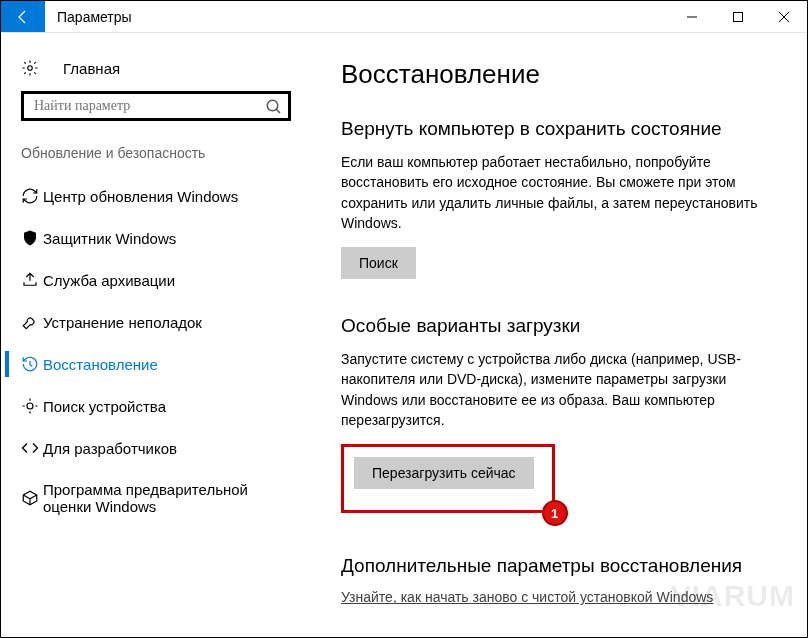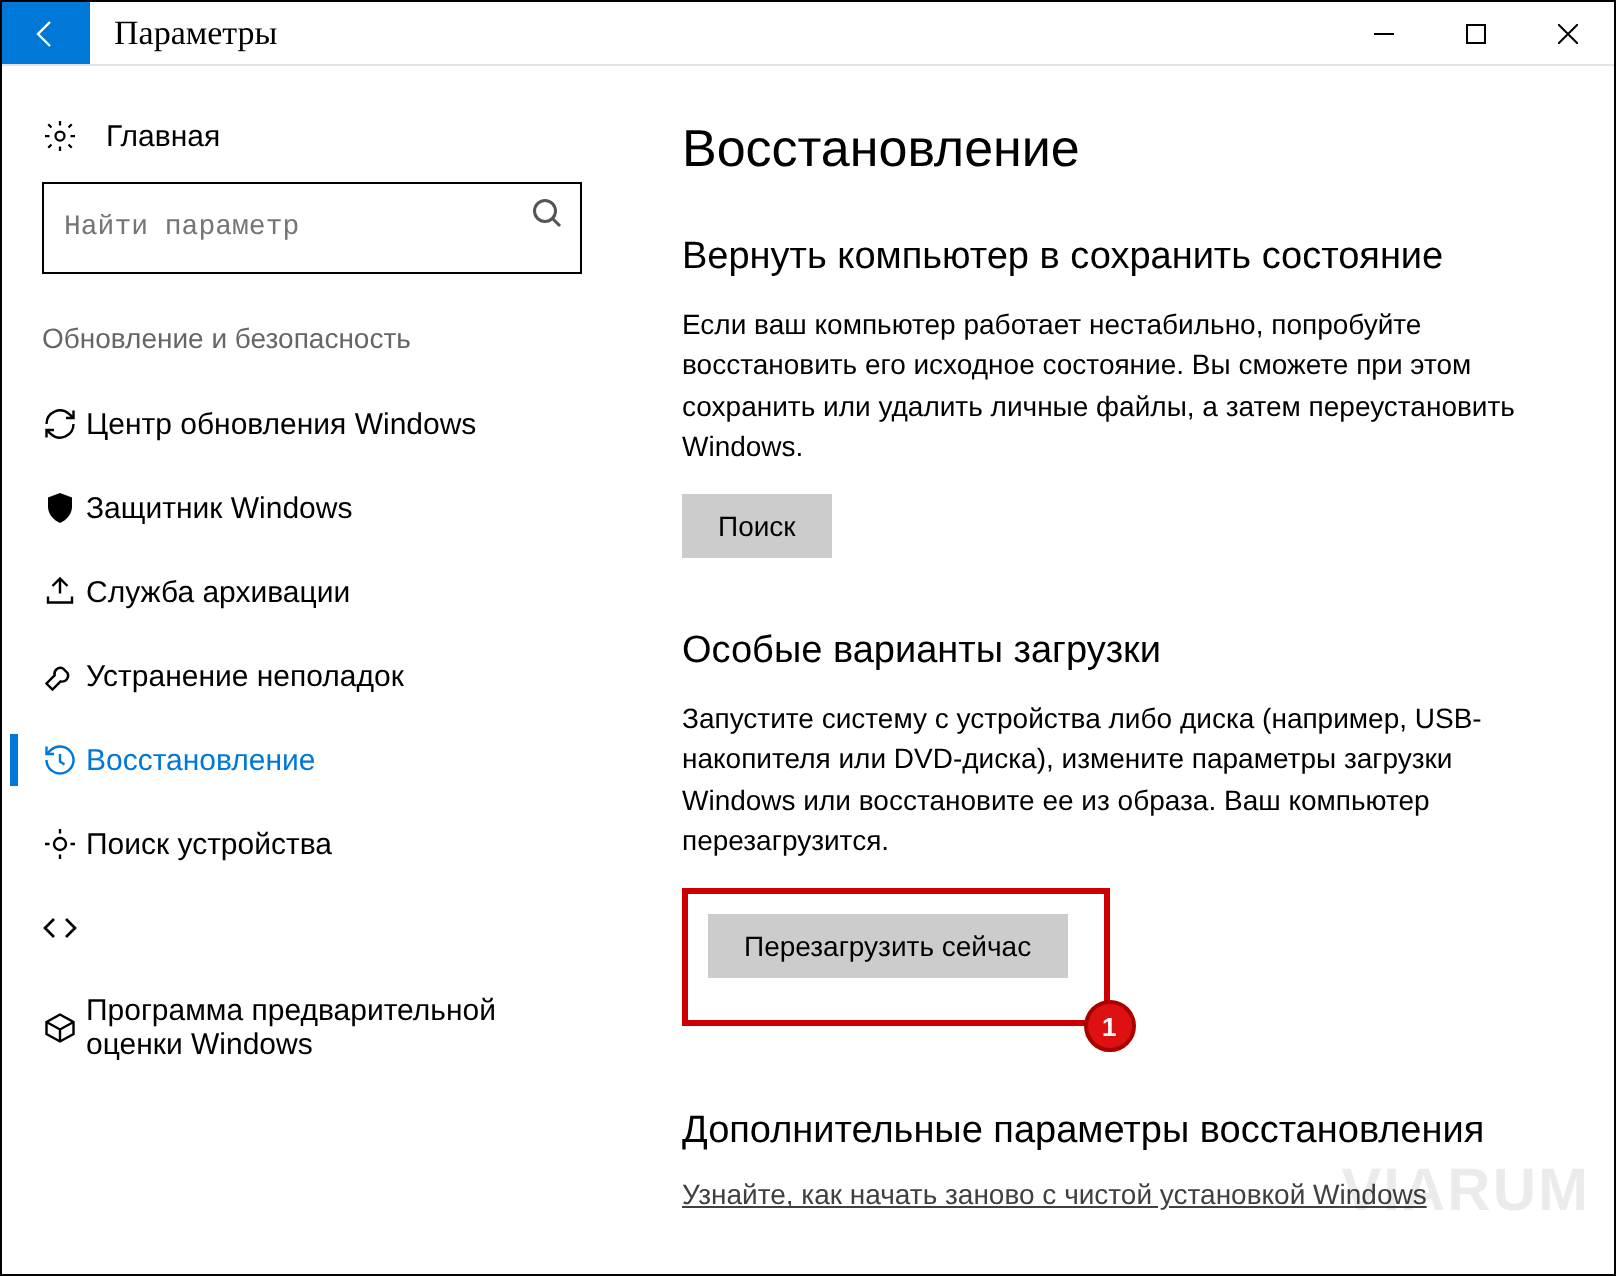--- a/index.html
+++ b/index.html
@@ -1,28 +1,28 @@
 <!DOCTYPE html>
 <html><head>
 <meta charset="utf-8">
 <style>
   * { box-sizing: border-box; margin: 0; padding: 0; }
   body { font-family: "Segoe UI", Tahoma, sans-serif; font-size: 14px; color: #000; background: #fff; width: 808px; height: 638px; overflow: hidden; border: 1px solid #000; position: relative; }
   .titlebar { height: 32px; display: flex; align-items: stretch; border-bottom: 1px solid #e5e5e5; }
   .back-btn { width: 44px; background: #0078d7; color: #fff; display: flex; align-items: center; justify-content: center; }
   .back-btn svg { width: 16px; height: 16px; }
-  .title { flex: 1; display: flex; align-items: center; padding-left: 12px; font-size: 17px; font-family: Liberation Serif, serif; }
+  .title { flex: 1; display: flex; align-items: center; padding-left: 12px; font-size: 14px; }
   .win-btns { display: flex; }
   .win-btn { width: 46px; display: flex; align-items: center; justify-content: center; }
   .win-btn svg { stroke: #000; }
   .content { display: flex; height: calc(100% - 32px); }
   .sidebar { width: 310px; padding: 18px 4px 0 4px; }
-  .home-row { display: flex; align-items: center; gap: 14px; padding: 8px 16px 14px 16px; font-size: 15px; }
+  .home-row { display: flex; align-items: center; gap: 24px; padding: 8px 16px 14px 16px; font-size: 15px; }
   .search-wrap { margin: 0 16px 18px 16px; position: relative; }
-  .search { width: 100%; height: 46px; border: 1px solid #000000; padding: 0 34px 0 10px; font-size: 14px; font-family: Liberation Mono, monospace; outline: none; }
+  .search { width: 100%; height: 30px; border: 3px solid #000000; padding: 0 34px 0 10px; font-size: 14px; font-family: Liberation Serif, serif; outline: none; }
   .search-icon { position: absolute; right: 8px; top: 7px; color: #666; }
   .section-label { color: #666; font-size: 14px; padding: 6px 16px 14px 16px; }
   .nav-item { display: flex; align-items: center; gap: 4px; padding: 12px 16px; font-size: 15px; cursor: default; position: relative; }
   .nav-item.active { color: #0078d7; }
   .nav-item.active::before { content: ""; position: absolute; left: 0; top: 8px; bottom: 8px; width: 4px; background: #0078d7; }
   .icon-slot { width: 18px; height: 18px; display: flex; align-items: center; justify-content: center; flex: none; }
   .main { flex: 1; padding: 26px 24px 0 30px; overflow: hidden; }
   .h1 { font-size: 26px; font-weight: 400; margin-bottom: 28px; }
   .h2 { font-size: 19px; font-weight: 400; margin-bottom: 12px; }
   .para { font-size: 14px; line-height: 1.45; margin-bottom: 14px; }
@@ -137,20 +137,21 @@
           </svg>
         </span>
       <span>Поиск устройства</span>
     </div>
     <div class="nav-item">
       <span class="icon-slot">
           <svg width="18" height="18" viewBox="0 0 24 24" fill="none" stroke="#000" stroke-width="1.8">
             <path d="M8 6l-6 6 6 6M16 6l6 6-6 6"></path>
           </svg>
         </span>
+      <span>Для разработчиков</span>
     </div>
     <div class="nav-item">
       <span class="icon-slot">
           <svg width="18" height="18" viewBox="0 0 24 24" fill="none" stroke="#000" stroke-width="1.6">
             <path d="M3 8l9-5 9 5v8l-9 5-9-5V8z"></path>
             <path d="M3 8l9 5 9-5M12 13v8"></path>
           </svg>
         </span>
       <span>Программа предварительной оценки Windows</span>
     </div>

